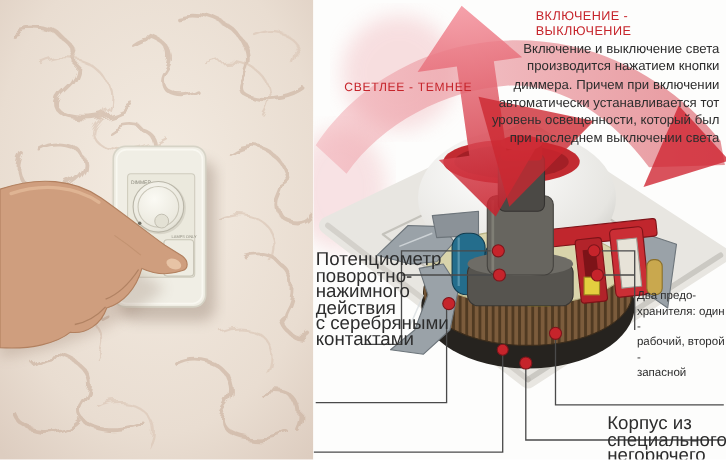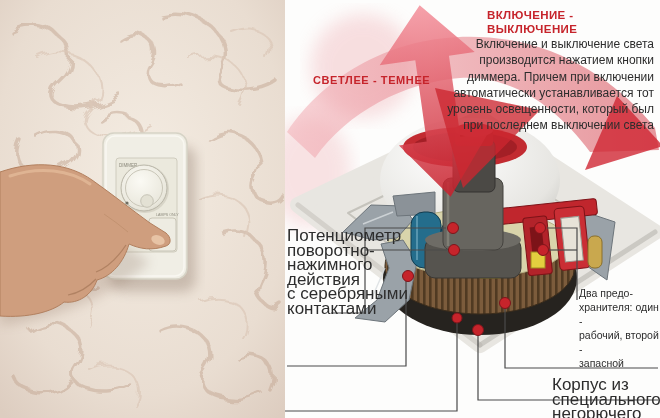--- a/index.html
+++ b/index.html
@@ -2,30 +2,30 @@
 <html><head>
 <meta charset="utf-8">
 <style>
   html,body{margin:0;padding:0;background:#fff;}
   .stage{position:relative;width:660px;height:418px;overflow:hidden;
          font-family:"Liberation Sans","DejaVu Sans",sans-serif;background:#fff;}
   .photo{position:absolute;left:0;top:0;width:285px;height:418px;}
   .panel{position:absolute;left:285px;top:0;width:375px;height:418px;overflow:hidden;background:#fdfdfc;}
   .panel svg.art{position:absolute;left:0;top:0;z-index:1;}
   .txt{position:absolute;z-index:3;white-space:pre-line;color:#2d2d2d;}
-  .hd{font-weight:bold;color:#c6242b;}
+  .hd{font-weight:normal;color:#c6242b;}
   .t-bright-title{left:28px;top:74px;font-size:11px;letter-spacing:.6px;}
   .t-bright-body{left:2px;top:90px;font-size:12px;line-height:16px;}
   .t-power-title{left:202px;top:8px;font-size:11.5px;line-height:14px;letter-spacing:.4px;}
   .t-power-body{right:6px;top:36px;font-size:12px;line-height:16.3px;text-align:right;margin-left:12px;}
   .callout{font-size:17px;line-height:14.5px;}
   .t-pot{left:2px;top:229px;}
   .t-tabs{left:3px;top:327px;}
   .t-elec{left:2px;top:366px;}
-  .t-fuse{left:294px;top:262px;font-size:10.5px;line-height:14px;margin-top:24px;}
+  .t-fuse{left:294px;top:262px;font-size:10.5px;line-height:14px;}
   .t-filter{left:276px;top:332px;}
   .t-housing{left:267px;top:378px;}
 </style>
 </head>
 <body>
 
 <div class="stage">
 
   <div class="photo">
     <svg width="285" height="418" viewBox="0 0 285 418">

